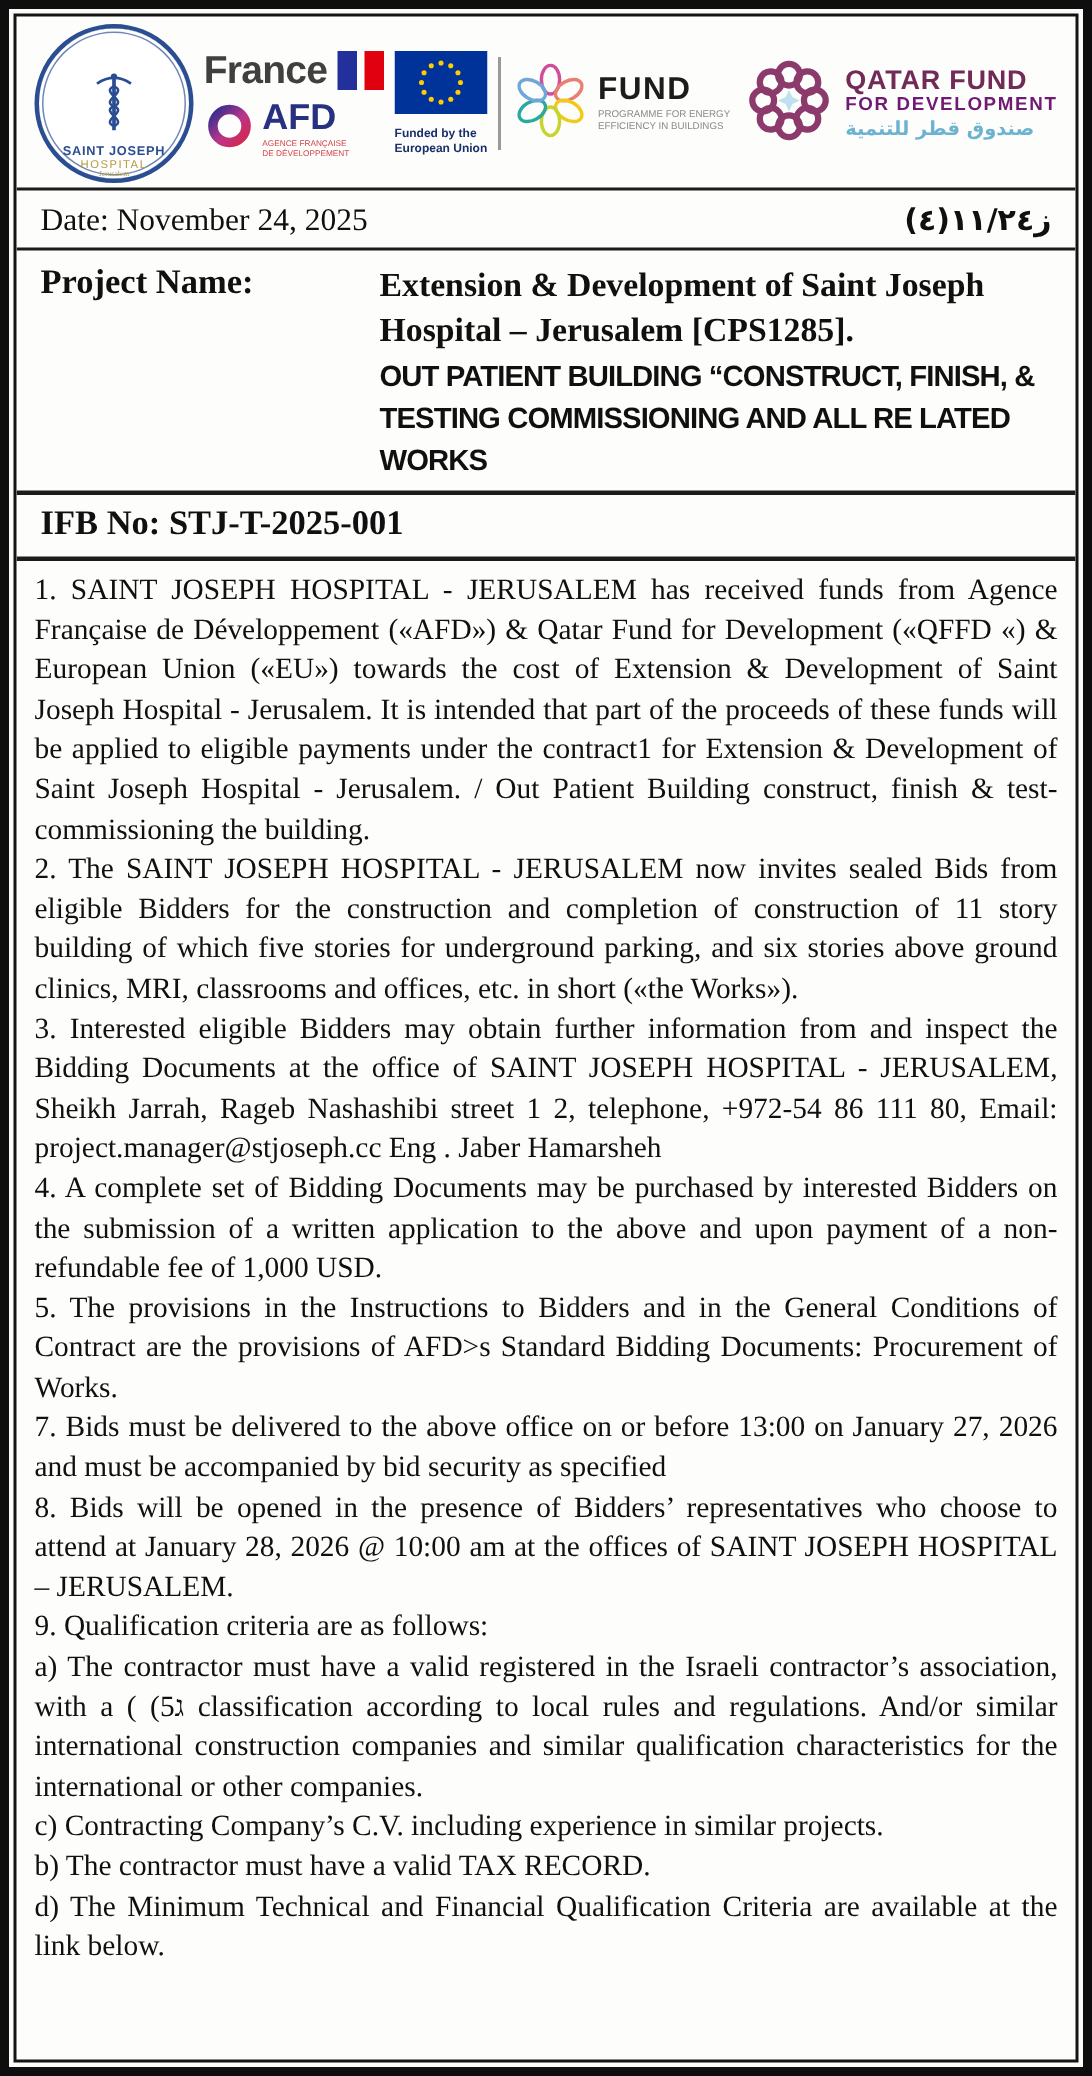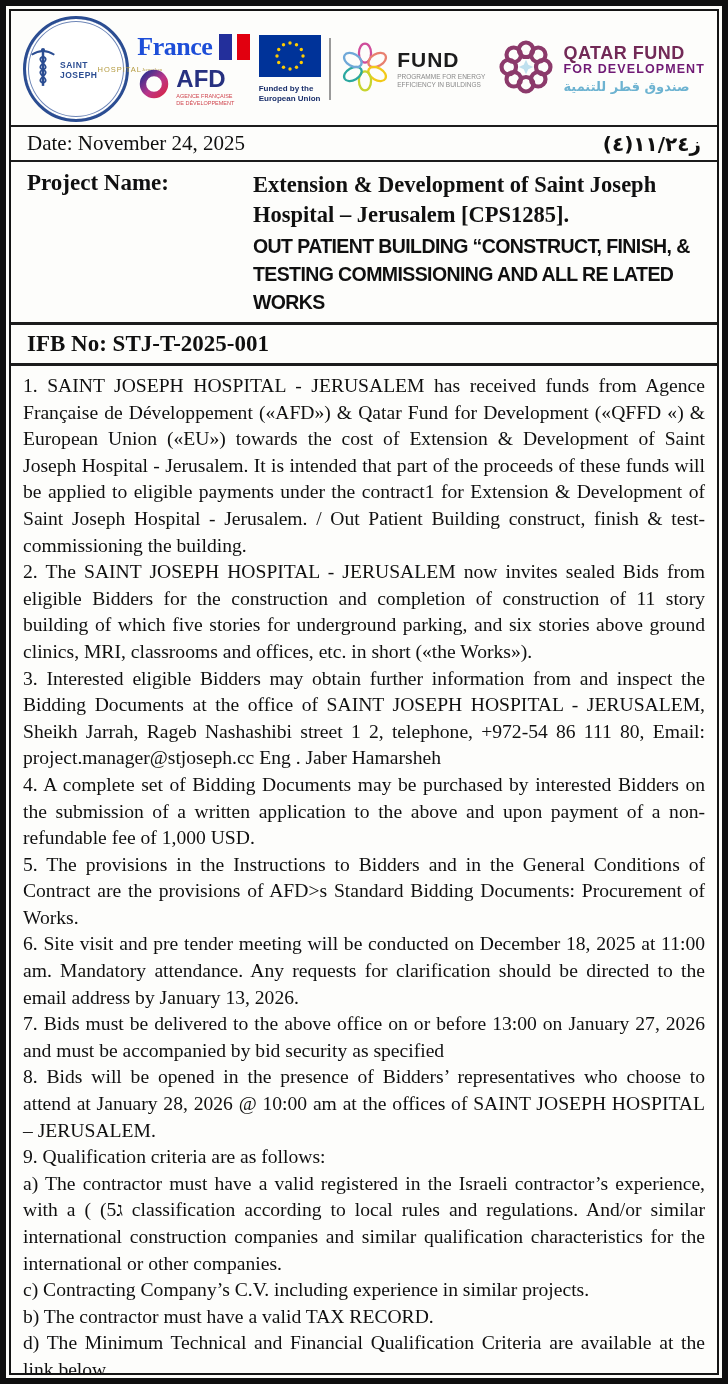--- a/index.html
+++ b/index.html
@@ -2,28 +2,28 @@
 <html><head>
 <meta charset="utf-8">
 <style>
   html,body{margin:0;padding:0;background:#3a3a3a;}
   body{width:728px;height:1384px;overflow:hidden;font-family:"Liberation Serif","DejaVu Serif","DejaVu Sans",serif;color:#101010;}
   .page{box-sizing:border-box;width:728px;height:1384px;background:#fbfbf8;border:6px solid #0e0e0e;padding:3px;}
   .inner{box-sizing:border-box;border:2px solid #141414;height:100%;display:flex;flex-direction:column;background:#fdfdfb;overflow:hidden;}
 
   
   .logos-row{display:flex;align-items:center;justify-content:space-between;padding:6px 12px 4px 12px;height:116px;border-bottom:2px solid #1c1c1c;box-sizing:border-box;}
-  .sjh-logo{width:100px;height:100px;border-radius:50%;border:3px solid #2b4d92;display:flex;flex-direction:row;align-items:center;justify-content:space-between;background:#fff;box-shadow:inset 0 0 0 2px #fff, inset 0 0 0 3px #6f87b8;flex:0 0 auto;}
+  .sjh-logo{width:100px;height:100px;border-radius:50%;border:3px solid #2b4d92;display:flex;flex-direction:column;align-items:center;justify-content:flex-end;background:#fff;box-shadow:inset 0 0 0 2px #fff, inset 0 0 0 3px #6f87b8;flex:0 0 auto;}
   .sjh-name{font-family:"Liberation Sans",sans-serif;font-size:8.5px;font-weight:bold;color:#2b4d92;letter-spacing:.5px;margin-top:1px;}
   .sjh-sub{font-family:"Liberation Sans",sans-serif;font-size:7.5px;color:#b49a3f;letter-spacing:1px;}
   .sjh-tiny{font-size:5px;color:#b49a3f;}
 
   .france-block{display:flex;flex-direction:column;align-items:flex-start;gap:3px;flex:0 0 auto;}
   .france-line{display:flex;align-items:center;gap:7px;}
-  .france-word{font-family:Liberation Serif, serif;font-weight:bold;font-size:26px;color:#1d4ed8;letter-spacing:-0.5px;}
+  .france-word{font-family:Liberation Sans, sans-serif;font-weight:bold;font-size:26px;color:#404040;letter-spacing:-0.5px;}
   .flag-bars{display:flex;gap:5px;}
   .flag-bars .b1{width:13px;height:26px;background:#232f9b;}
   .flag-bars .b2{width:13px;height:26px;background:#e1000f;}
   .afd-line{display:flex;align-items:center;gap:5px;}
   .afd-word{font-family:"Liberation Sans",sans-serif;font-weight:bold;font-size:24px;color:#273180;}
   .afd-caption{font-family:"Liberation Sans",sans-serif;font-size:5.5px;color:#d0464f;line-height:1.2;text-transform:uppercase;}
 
   .eu-block{display:flex;flex-direction:column;align-items:center;gap:3px;flex:0 0 auto;}
   .eu-caption{font-family:"Liberation Sans",sans-serif;font-size:8px;font-weight:bold;color:#1a2f6b;line-height:1.25;text-align:left;}
 
@@ -189,25 +189,24 @@
     </div>
 
     <div class="ifb-row">IFB No: STJ-T-2025-001</div>
 
     <div class="body">
       <p>1. SAINT JOSEPH HOSPITAL - JERUSALEM has received funds from Agence Française de Développement («AFD») &amp; Qatar Fund for Development («QFFD «) &amp; European Union («EU») towards the cost of Extension &amp; Development of Saint Joseph Hospital - Jerusalem. It is intended that part of the proceeds of these funds will be applied to eligible payments under the contract1 for Extension &amp; Development of Saint Joseph Hospital - Jerusalem. / Out Patient Building construct, finish &amp; test-commissioning the building.</p>
       <p>2. The SAINT JOSEPH HOSPITAL - JERUSALEM now invites sealed Bids from eligible Bidders for the construction and completion of construction of 11 story building of which five stories for underground parking, and six stories above ground clinics, MRI, classrooms and offices, etc. in short («the Works»).</p>
       <p>3. Interested eligible Bidders may obtain further information from and inspect the Bidding Documents at the office of SAINT JOSEPH HOSPITAL - JERUSALEM, Sheikh Jarrah, Rageb Nashashibi street 1 2,  telephone, +972-54 86 111 80, Email: project.manager@stjoseph.cc Eng . Jaber Hamarsheh</p>
       <p>4. A complete set of Bidding Documents may be purchased by interested Bidders on the submission of a written application to the above and upon payment of a non-refundable fee of 1,000 USD.</p>
       <p>5. The provisions in the Instructions to Bidders and in the General Conditions of Contract are the provisions of AFD&gt;s Standard Bidding Documents: Procurement of Works.</p>
-      <p>6. Site visit and pre tender meeting will be conducted on December 18, 2025 at 11:00 am. Mandatory attendance. Any requests for clarification should be directed to the email address by January 13, 2026.</p>
       <p>7. Bids must be delivered to the above office on or before 13:00 on January 27, 2026 and must be accompanied by bid security as specified</p>
       <p>8. Bids will be opened in the presence of Bidders’ representatives who choose to attend at January 28, 2026 @ 10:00 am at the offices of SAINT JOSEPH HOSPITAL – JERUSALEM.</p>
       <p>9. Qualification criteria are as follows:</p>
-      <p>a) The contractor must have a valid registered in the Israeli contractor’s experience, with a ( (5ג classification according to local rules and regulations. And/or similar international construction companies and similar qualification characteristics for the international or other companies.</p>
+      <p>a) The contractor must have a valid registered in the Israeli contractor’s association, with a ( (5ג classification according to local rules and regulations. And/or similar international construction companies and similar qualification characteristics for the international or other companies.</p>
       <p>c) Contracting Company’s C.V. including experience in similar projects.</p>
       <p>b) The contractor must have a valid TAX RECORD.</p>
       <p>d) The Minimum Technical and Financial Qualification Criteria are available at the link below.</p>
 
     </div>
 
   </div>
 </div>
 
 </body></html>

